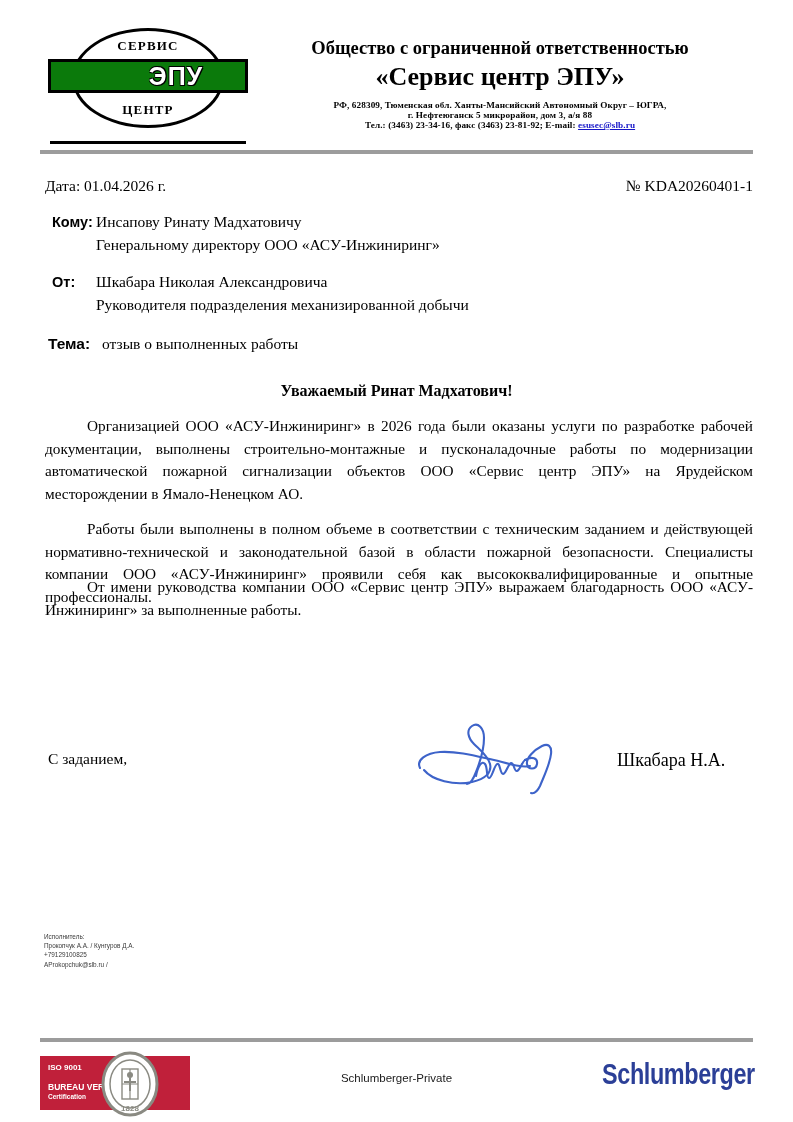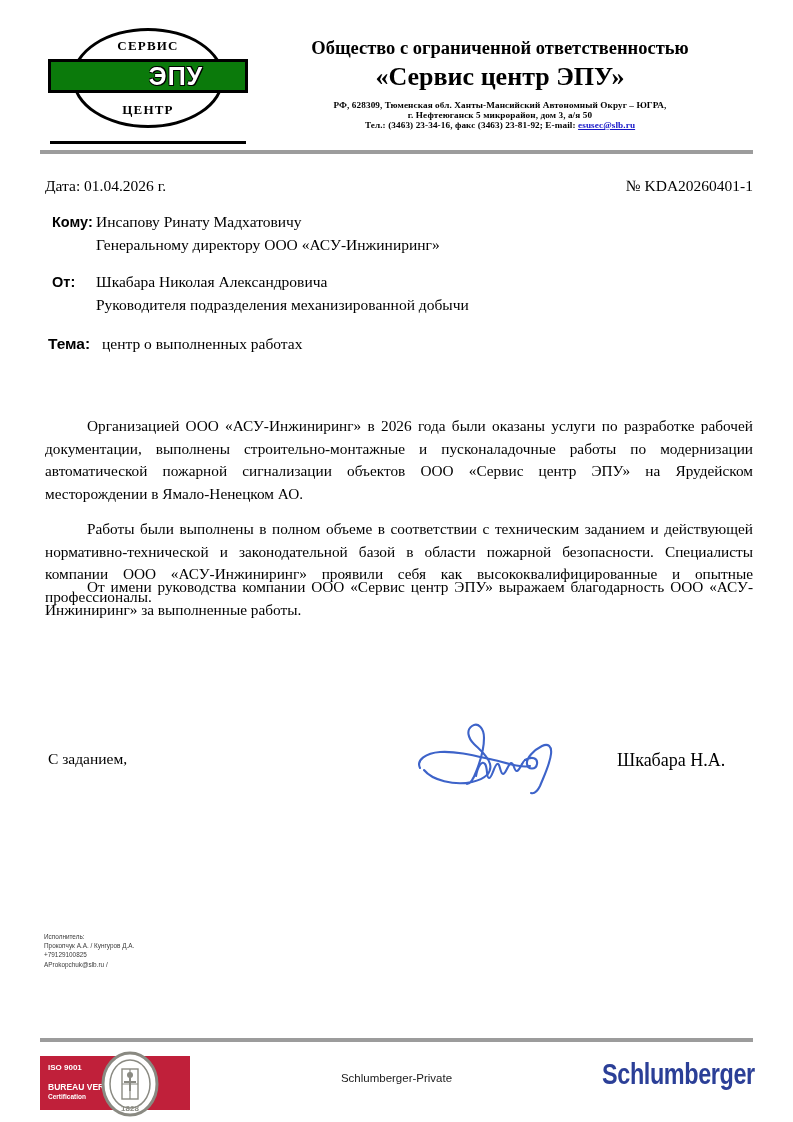--- a/index.html
+++ b/index.html
@@ -306,42 +306,43 @@
       <div class="logo-band">
         <div class="logo-band-text">ЭПУ</div>
       </div>
     </div>
     <div class="logo-underline"></div>
 
     <div class="company-name-1">Общество с ограниченной ответственностью</div>
     <div class="company-name-2">«Сервис центр ЭПУ»</div>
 
     <div class="addr addr-1">РФ, 628309, Тюменская обл. Ханты-Мансийский Автономный Округ – ЮГРА,</div>
-    <div class="addr addr-2">г. Нефтеюганск 5 микрорайон, дом 3, а/я 50</div>
+    <div class="addr addr-2">г. Нефтеюганск 5 микрорайон, дом 3, а/я 88</div>
     <div class="addr addr-3"><span>Тел.: (3463) 23-34-16, факс (3463) 23-81-92; E-mail: </span><span class="email-link">esusec@slb.ru</span></div>
   </div>
 
   <div class="header-rule"></div>
 
   <div class="date-line">Дата: 01.04.2026 г.</div>
   <div class="doc-number">№ KDA20260401-1</div>
 
   <div class="addr-block">
     <div class="lbl to-label">Кому:</div>
     <div class="val to-line-1">Инсапову Ринату Мадхатовичу</div>
     <div class="val to-line-2">Генеральному директору ООО «АСУ-Инжиниринг»</div>
 
     <div class="lbl from-label">От:</div>
     <div class="val from-line-1">Шкабара Николая Александровича</div>
     <div class="val from-line-2">Руководителя подразделения механизированной добычи</div>
 
     <div class="lbl subject-label">Тема:</div>
-    <div class="val subject-value">центр о выполненных работах</div>
-  </div>
-
+    <div class="val subject-value">отзыв о выполненных работы</div>
+  </div>
+
+  <div class="greeting">Уважаемый Ринат Мадхатович!</div>
   <div class="para para-1">Организацией ООО «АСУ-Инжиниринг» в 2026 года были оказаны услуги по разработке рабочей документации, выполнены строительно-монтажные и пусконаладочные работы по модернизации автоматической пожарной сигнализации объектов ООО «Сервис центр ЭПУ» на Ярудейском месторождении в Ямало-Ненецком АО.</div>
   <div class="para para-3">От имени руководства компании ООО «Сервис центр ЭПУ» выражаем благодарность ООО «АСУ-Инжиниринг» за выполненные работы.</div>
   <div class="para para-2">Работы были выполнены в полном объеме в соответствии с техническим заданием и действующей нормативно-технической и законодательной базой в области пожарной безопасности. Специалисты компании ООО «АСУ-Инжиниринг» проявили себя как высококвалифицированные и опытные профессионалы.</div>
 
   <div class="sig-regards">С заданием,</div>
   <div class="sig-image">
     <svg viewBox="0 0 180 80" width="180" height="80" xmlns="http://www.w3.org/2000/svg">
       <g fill="none" stroke="#3d63c9" stroke-width="2.1" stroke-linecap="round" stroke-linejoin="round">
         <path d="M10,52 C6,44 16,37 30,36 C48,35 66,40 84,44 C100,48 112,52 120,50"></path>
         <path d="M14,54 C22,64 44,70 62,66 C76,63 82,56 80,48 C78,40 70,34 64,28 C58,22 56,14 62,10 C68,6 74,12 74,22 C74,34 70,46 66,56 C63,64 60,68 57,68"></path>

